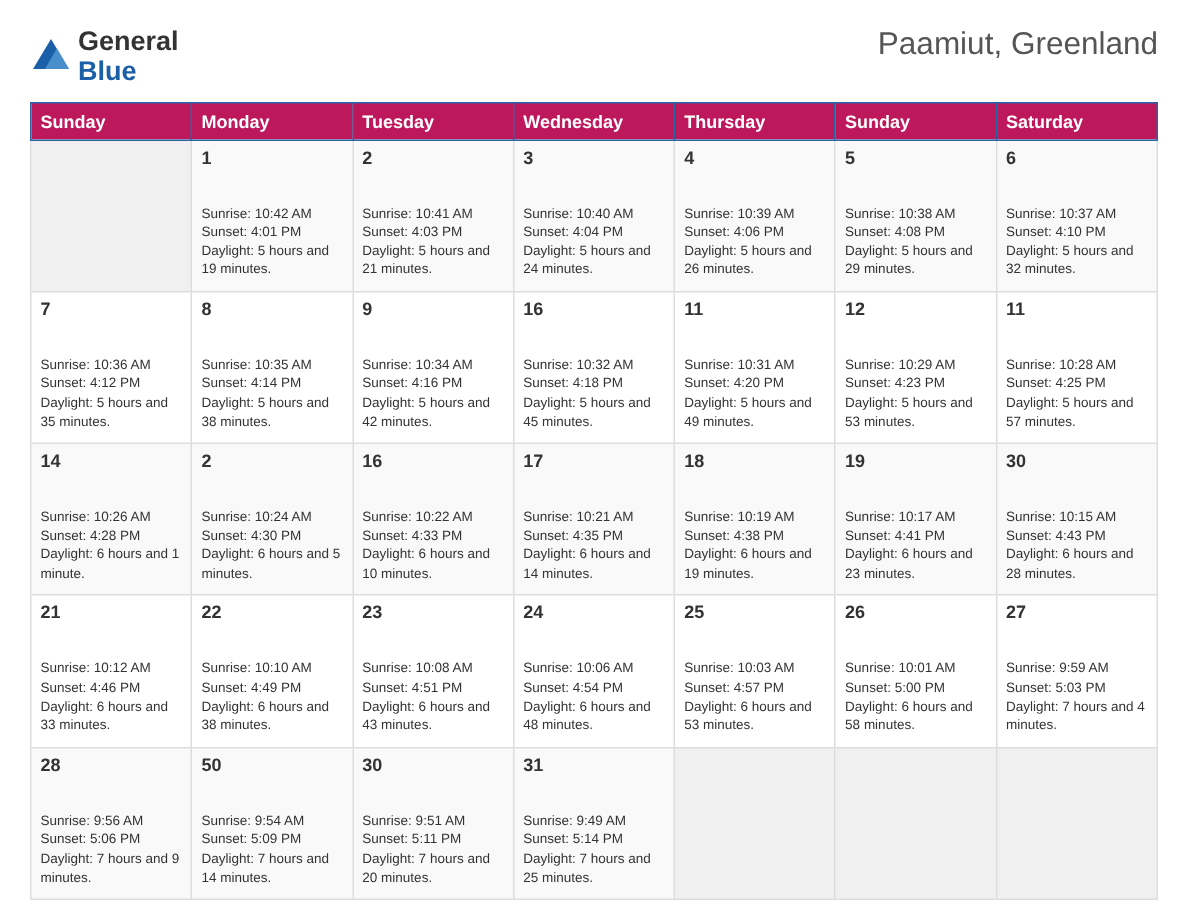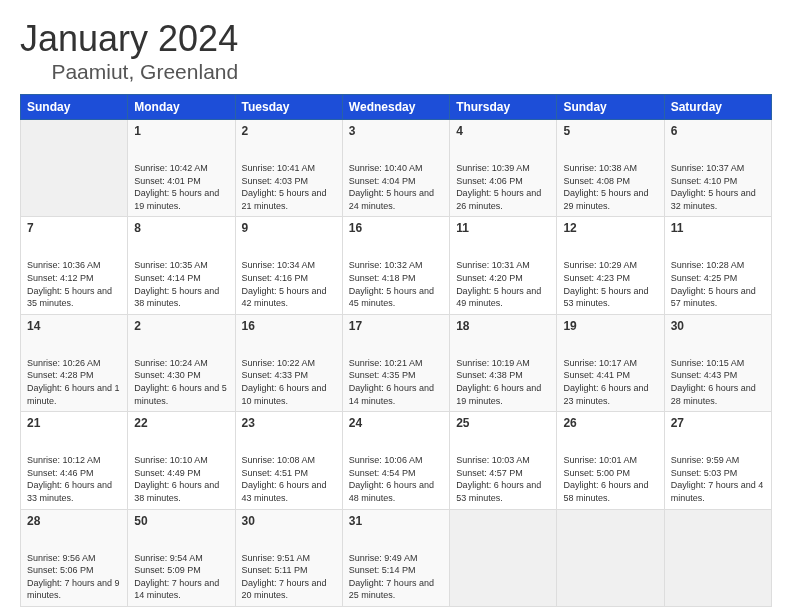--- a/index.html
+++ b/index.html
@@ -59,21 +59,21 @@
       font-size: 21px;
       color: #555;
     }
     .calendar {
       flex: 1;
       border-collapse: collapse;
       width: 100%;
       table-layout: fixed;
     }
     .calendar thead tr {
-      background-color: #1d4ed8;
+      background-color: #be185d;
       margin-top: 12px;
     }
     .calendar thead th {
       color: #fff;
       font-size: 12px;
       font-weight: bold;
       padding: 5px 6px;
       text-align: left;
       border: 1px solid #2962a5;
     }
@@ -107,22 +107,31 @@
     }
     .empty-cell {
       background: #f0f0f0 !important;
     }
   </style>
 </head>
 <body>
 
 <div class="page">
   <div class="header">
+    <div class="logo">
+      <svg class="logo-icon" viewBox="0 0 28 28">
+        <polygon points="14,2 26,22 2,22" fill="#1a5fa8"></polygon>
+        <polygon points="18,8 26,22 10,22" fill="#5ba3d9" opacity="0.7"></polygon>
+      </svg>
+      <div class="logo-text">
+        <span class="logo-general">General</span>
+        <span class="logo-blue">Blue</span>
+      </div>
+    </div>
     <div class="title-area">
-      <div class="month-title">January 2024</div>
       <div class="location">Paamiut, Greenland</div>
     </div>
   </div>
 
   <table class="calendar">
     <thead>
       <tr>
       <th>Sunday</th>
           <th>Monday</th>
           <th>Tuesday</th>

